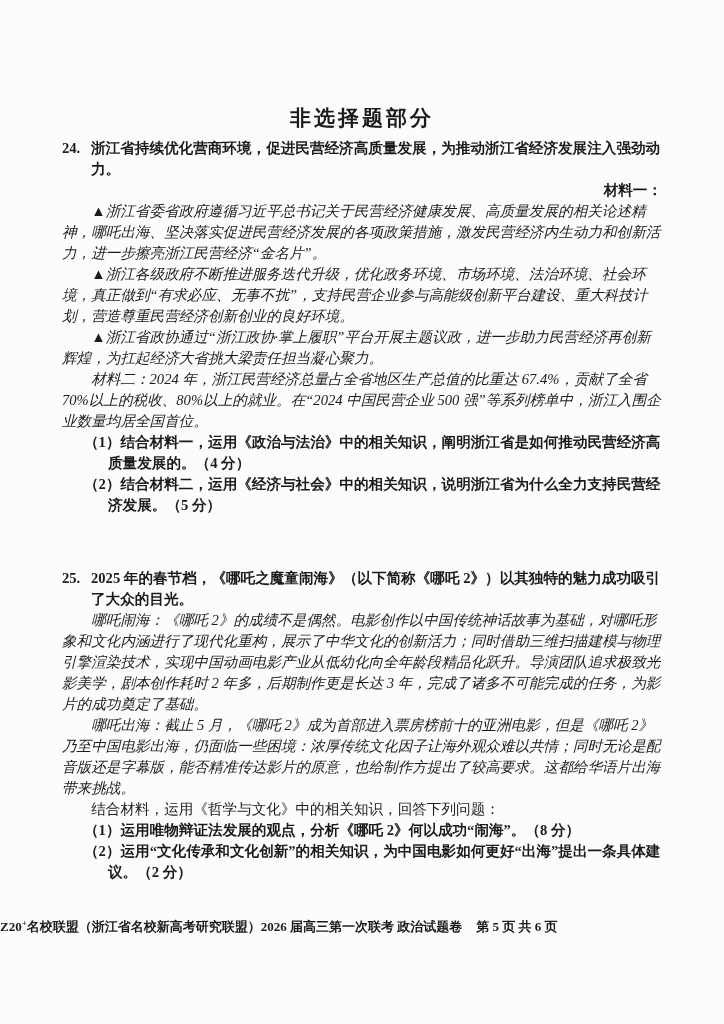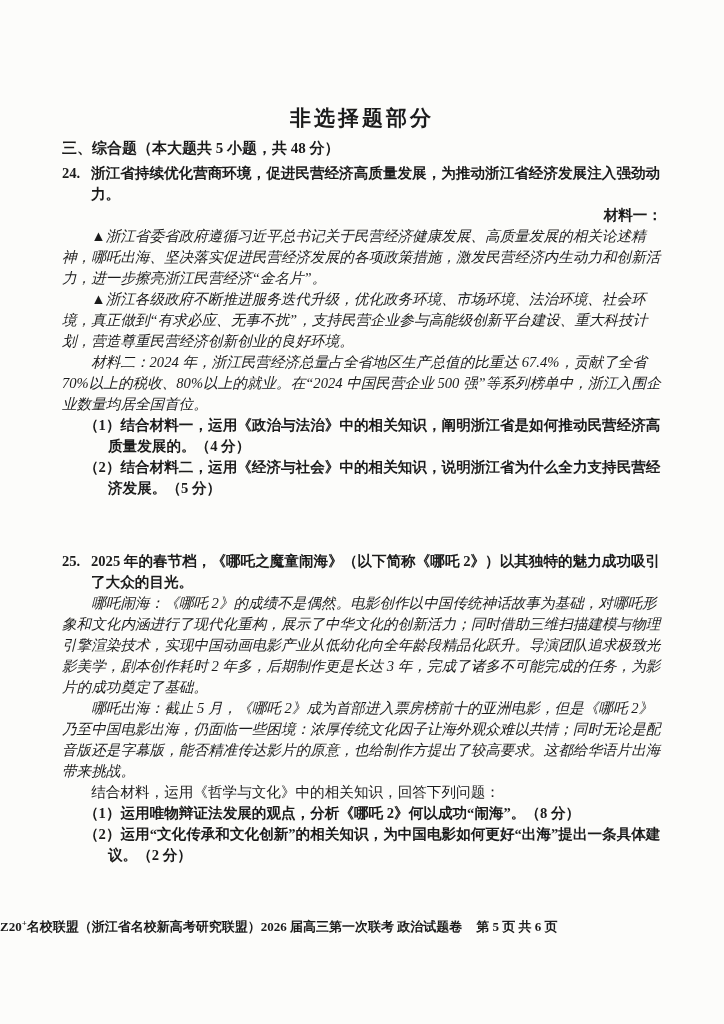--- a/index.html
+++ b/index.html
@@ -74,29 +74,29 @@
   .footer-pageinfo { margin-left: 14px; }
 </style>
 </head>
 <body>
 
 <div class="page">
   <div class="content">
 
     <h1 class="title">非选择题部分</h1>
 
-    <div class="heading">三、综合题（本大题共 5 小题，共 48 分）</div>
 
     <section>
       <p class="stem"><span class="qnum">24.</span><span>浙江省持续优化营商环境，促进民营经济高质量发展，为推动浙江省经济发展注入强劲动力。</span></p>
 
       <p class="mat-label">材料一：</p>
 
       <p class="material">▲浙江省委省政府遵循习近平总书记关于民营经济健康发展、高质量发展的相关论述精神，哪吒出海、坚决落实促进民营经济发展的各项政策措施，激发民营经济内生动力和创新活力，进一步擦亮浙江民营经济“金名片”。</p>
       <p class="material">▲浙江各级政府不断推进服务迭代升级，优化政务环境、市场环境、法治环境、社会环境，真正做到“有求必应、无事不扰”，支持民营企业参与高能级创新平台建设、重大科技计划，营造尊重民营经济创新创业的良好环境。</p>
+      <p class="material">▲浙江省政协通过“浙江政协·掌上履职”平台开展主题议政，进一步助力民营经济再创新辉煌，为扛起经济大省挑大梁责任担当凝心聚力。</p>
 
       <p class="material"><span class="mlabel">材料二：</span><span>2024 年，浙江民营经济总量占全省地区生产总值的比重达 67.4%，贡献了全省 70%以上的税收、80%以上的就业。在“2024 中国民营企业 500 强”等系列榜单中，浙江入围企业数量均居全国首位。</span></p>
 
       <p class="subq">（1）结合材料一，运用《政治与法治》中的相关知识，阐明浙江省是如何推动民营经济高质量发展的。（4 分）</p>
       <p class="subq">（2）结合材料二，运用《经济与社会》中的相关知识，说明浙江省为什么全力支持民营经济发展。（5 分）</p>
     </section>
 
     <section class="q25-block">
       <p class="stem"><span class="qnum">25.</span><span>2025 年的春节档，《哪吒之魔童闹海》（以下简称《哪吒 2》）以其独特的魅力成功吸引了大众的目光。</span></p>
 

